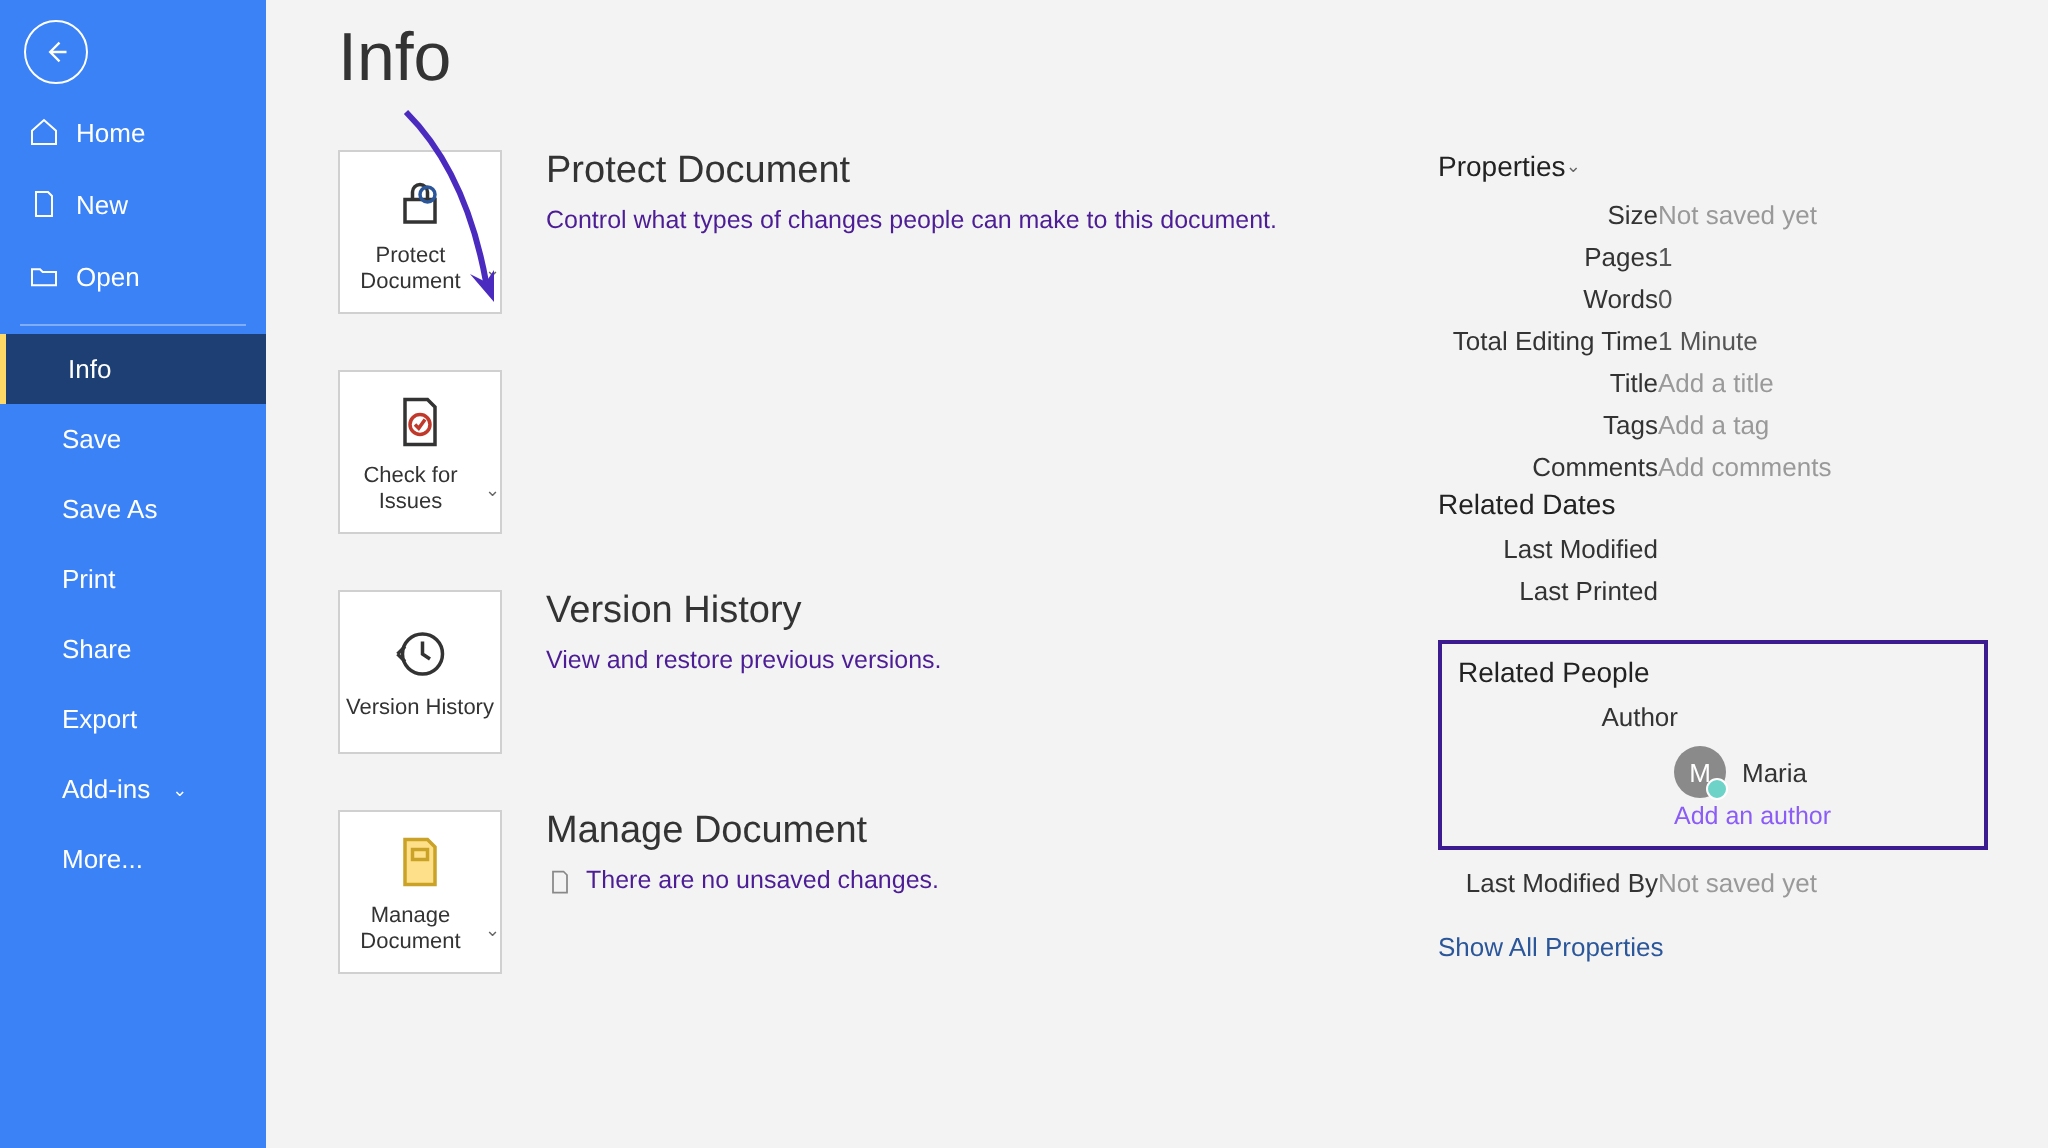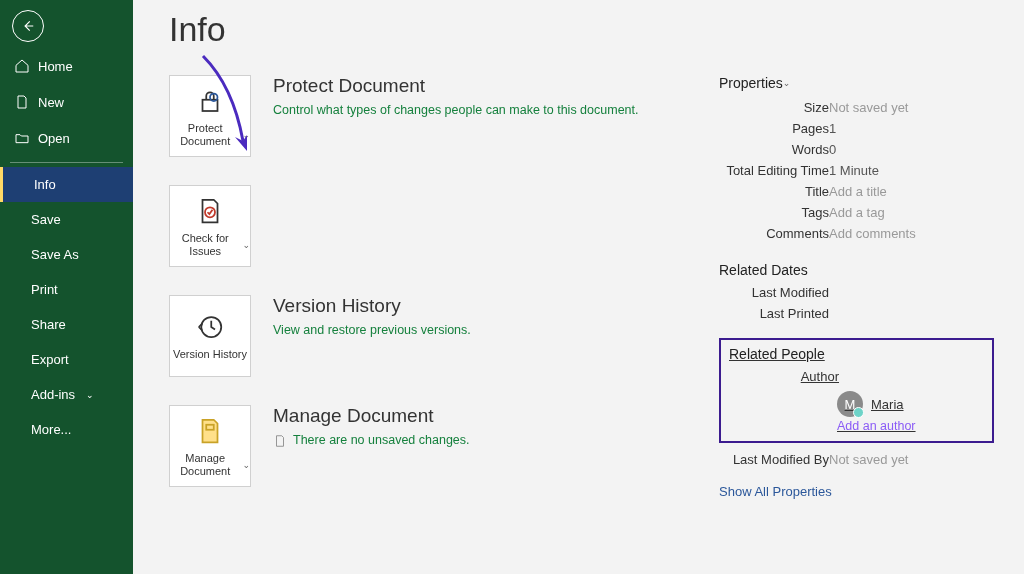--- a/index.html
+++ b/index.html
@@ -1,49 +1,49 @@
 <!DOCTYPE html>
 <html><head>
 <meta charset="utf-8">
 <style>
   * { box-sizing: border-box; margin: 0; padding: 0; font-family: "Segoe UI", Arial, sans-serif; }
   html, body { width: 1024px; height: 574px; overflow: hidden; background: #f3f3f3; }
   .app { display: flex; width: 100%; height: 100%; }
-  .sidebar { width: 133px; background: #14532d; color: #fff; display: flex; flex-direction: column; font-size: 13px; }
+  .sidebar { width: 133px; background: #3b82f6; color: #fff; display: flex; flex-direction: column; font-size: 13px; }
   .back-btn { width: 32px; height: 32px; border: 1.5px solid #fff; border-radius: 50%; margin: 10px 0 6px 12px; display: flex; align-items: center; justify-content: center; cursor: pointer; }
   .back-btn svg { width: 14px; height: 14px; stroke: #fff; fill: none; stroke-width: 2; }
   .nav-item { padding: 10px 14px; display: flex; align-items: center; gap: 8px; cursor: pointer; }
   .nav-item .ico { width: 16px; height: 16px; display: inline-flex; align-items: center; justify-content: center; }
   .nav-item .ico svg { width: 16px; height: 16px; stroke: #fff; fill: none; stroke-width: 1.5; }
   .nav-divider { height: 1px; background: rgba(255,255,255,0.35); margin: 6px 10px 4px 10px; }
   .nav-item.active { background: #1e3f73; border-left: 3px solid #ffd966; padding-left: 28px; }
   .nav-item.noicon { padding-left: 31px; }
   .main { flex: 1; padding: 10px 30px 20px 36px; overflow: auto; position: relative; }
   .page-title { font-size: 34px; font-weight: 300; color: #333; margin-bottom: 26px; }
   .content-row { display: flex; }
   .sections { flex: 0 0 540px; }
   .section { display: flex; gap: 22px; margin-bottom: 28px; }
   .tile { width: 82px; height: 82px; border: 1px solid #d0d0d0; background: #fff; display: flex; flex-direction: column; align-items: center; justify-content: center; font-size: 11px; text-align: center; color: #333; cursor: pointer; }
   .tile .tile-icon { height: 34px; display: flex; align-items: center; justify-content: center; margin-bottom: 4px; }
   .tile .tile-icon svg { width: 30px; height: 30px; stroke: #333; fill: none; stroke-width: 1.4; }
   .tile-label { line-height: 1.2; display: flex; align-items: center; gap: 2px; }
   .chev { font-size: 9px; color: #666; }
   .section-body h3 { font-size: 19px; font-weight: 400; color: #333; margin-bottom: 6px; }
-  .section-body p, .section-body li { font-size: 12.5px; color: #15803d; }
+  .section-body p, .section-body li { font-size: 12.5px; color: #4c1d95; }
   .section-body ul { list-style: square; margin-left: 22px; margin-top: 4px; }
   .section-body .inline-ico { display: inline-block; width: 14px; height: 14px; vertical-align: middle; margin-right: 6px; }
   .section-body .inline-ico svg { width: 14px; height: 14px; stroke: #888; fill: none; stroke-width: 1.5; }
   .props { flex: 1; padding-left: 10px; font-size: 13px; color: #333; }
   .props-head { display: flex; align-items: center; gap: 0; font-size: 14px; color: #222; margin-bottom: 6px; cursor: pointer; }
   .prop-row { display: flex; padding: 3px 0; }
   .prop-key { width: 110px; color: #333; text-align: right; }
   .prop-val { color: #555; }
   .prop-val.muted { color: #999; }
-  .props-section-head { font-size: 14px; color: #222; margin-top: 18px; margin-bottom: 4px; }
-  .highlight-box { border: 2.5px solid #3b1b8f; padding: 6px 8px 8px 8px; margin-top: 14px; text-decoration: underline; }
+  .props-section-head { font-size: 14px; color: #222; margin-bottom: 4px; }
+  .highlight-box { border: 2.5px solid #3b1b8f; padding: 6px 8px 8px 8px; margin-top: 14px; }
   .author-row { display: flex; align-items: center; gap: 8px; margin: 4px 0 2px 108px; }
   .avatar { width: 26px; height: 26px; border-radius: 50%; background: #8a8a8a; color: #fff; display: flex; align-items: center; justify-content: center; font-size: 13px; position: relative; }
   .avatar::after { content:""; position:absolute; width:9px; height:9px; border-radius:50%; background:#6dd3c8; border:1.5px solid #fff; bottom:-1px; right:-1px; }
   .add-author { color: #8b5cf6; font-size: 12.5px; margin-left: 108px; }
   .show-all { color: #2b579a; font-size: 13px; margin-top: 14px; cursor: pointer; }
   .arrow-annot { position: absolute; left: 60px; top: 46px; pointer-events: none; }
   .arrow-annot svg { width: 80px; height: 120px; }
 </style>
 </head>
 <body>

